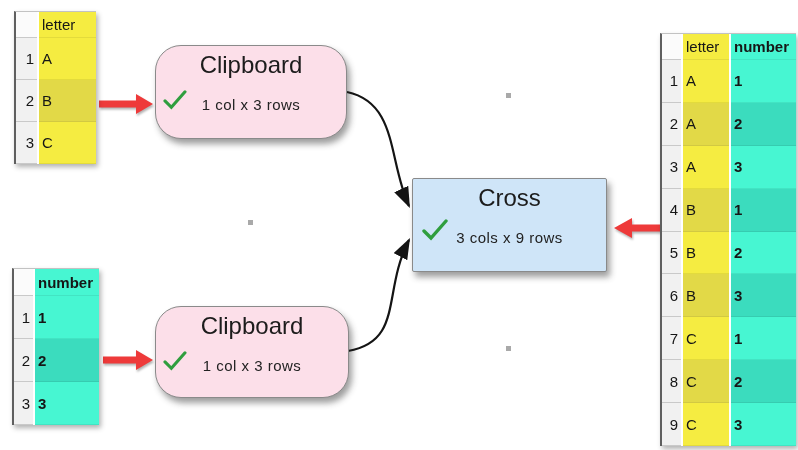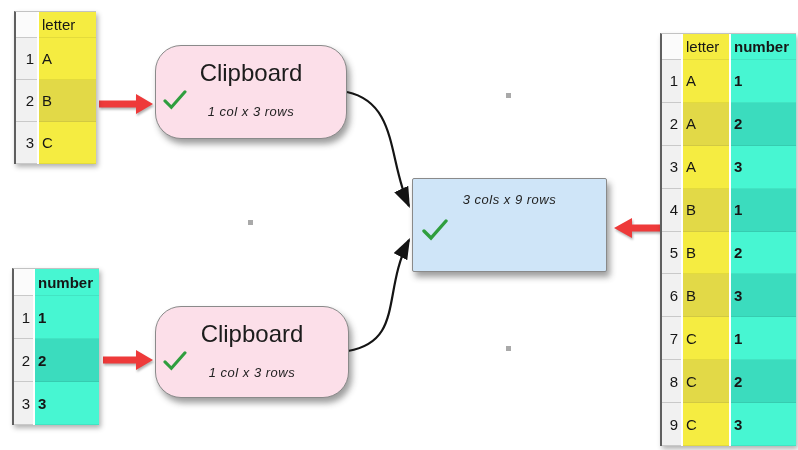--- a/index.html
+++ b/index.html
@@ -49,27 +49,27 @@
   .t-letter .trow{height:42px;} .t-letter .trow.thead{height:26px;}
   .t-letter .ncell{width:21px;} .t-letter .cell{width:57px;}
   .t-number .trow{height:43px;} .t-number .trow.thead{height:27px;}
   .t-number .ncell{width:19px;} .t-number .cell{width:64px;}
   .t-result .trow{height:42.9px;} .t-result .trow.thead{height:26px;}
   .t-result .ncell{width:19px;} .t-result .cell.c1{width:46px;} .t-result .cell.c2{width:65px;}
   
   .node{
     position:absolute; box-sizing:border-box; border:1px solid var(--node_border);
     display:flex; flex-direction:column; align-items:center;
-    padding-top:13px; gap:17px;
+    padding-top:5px; gap:17px;
     box-shadow:3px 5px 6px rgba(40,40,40,.45);
   }
   .node.clipboard{background:var(--pink); border-radius:26px;}
   .node.cross{background:var(--blue); border-radius:2px;}
   .node-title{font-size:24px; color:#1c1c1c; line-height:28px;}
-  .node-sub{font-size:13px; color:#222; letter-spacing:.5px;font-style:italic;}
+  .node-sub{font-size:15px; color:#222; letter-spacing:.5px;}
   .check{position:absolute; left:7px; top:44px;}
   .node.cross .check{left:9px; top:40px;}
   
   .overlay{position:absolute; left:0; top:0; pointer-events:none;}
   .wire{stroke:var(--wire); stroke-width:2.2; fill:none; pointer-events:stroke;}
   .red-arrow{filter:drop-shadow(1px 2px 1px rgba(0,0,0,.3));}
 </style>
 </head>
 <body>
 
@@ -166,20 +166,21 @@
       <path d="M2,12 L9,19 L24,2" fill="none" stroke="var(--green)" stroke-width="3.4" stroke-linecap="round"></path>
     </svg>
     <div class="node-title">Clipboard</div>
     <div class="node-sub">1 col x 3 rows</div>
   </div>
 
   <div class="node cross" style="left:412px;top:178px;width:195px;height:94px">
     <svg class="check" viewBox="0 0 26 22" width="26" height="22">
       <path d="M2,12 L9,19 L24,2" fill="none" stroke="var(--green)" stroke-width="3.4" stroke-linecap="round"></path>
     </svg>
+    <div class="node-title">Cross</div>
     <div class="node-sub">3 cols x 9 rows</div>
   </div>
 
   <div class="mini-table t-result" style="left:652px;top:33px">
     <div class="edge-strip"></div>
     <div class="tbl">
       <div class="trow thead">
         <div class="ncell"></div>
         <div class="colgap"></div>
         <div class="cell yellow c1">letter</div>

